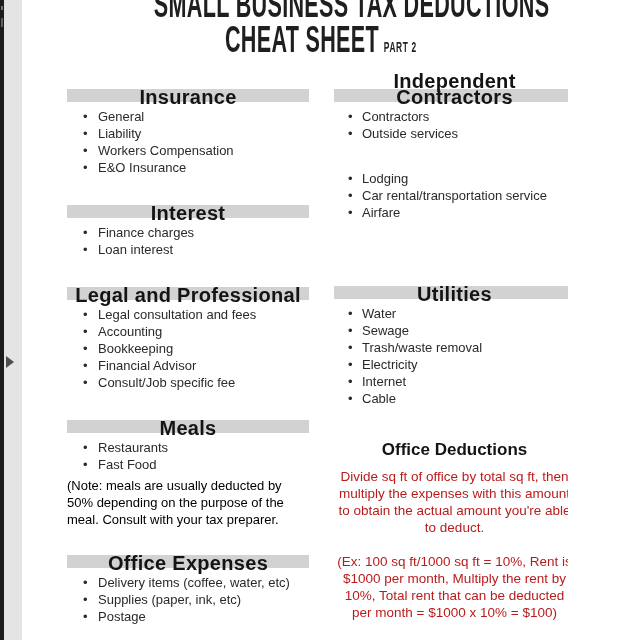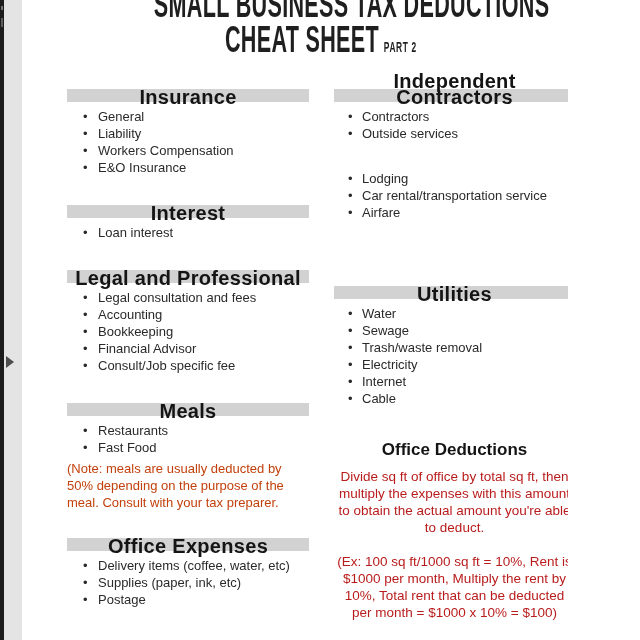--- a/index.html
+++ b/index.html
@@ -34,21 +34,21 @@
   .col-right{left:334px;width:241px;}
 
   .sec-bar{position:relative;height:13px;background:#d2d2d2;}
   .sec-title{position:absolute;left:0;right:0;bottom:-3px;text-align:center;
              font-weight:700;font-size:20px;line-height:16px;letter-spacing:.3px;color:#141414;}
   .sec-list{margin:6px 0 0;padding:0;list-style:none;}
   .sec-list li{position:relative;padding-left:31px;font-size:13px;line-height:17px;color:#2a2a2a;}
   .sec-list li::before{content:"•";position:absolute;left:16px;color:#2a2a2a;}
   .col-right .sec-list li{padding-left:28px;}
   .col-right .sec-list li::before{left:14px;}
-  .sec-note{margin:4px 0 0;font-size:13px;line-height:17px;color:#c2410c;}
+  .sec-note{margin:4px 0 0;font-size:13px;line-height:17px;color:#000000;}
 
   .col-left .sec + .sec{margin-top:29px;}
   .col-left .sec:nth-child(5){margin-top:27px;}
   .col-right .sec + .sec{margin-top:28px;}
   .col-right .sec:nth-child(3){margin-top:65px;}
   .col-right .sec:nth-child(4){margin-top:33px;}
 
   .plain-title{margin:0;font-size:17px;font-weight:700;text-align:center;color:#141414;line-height:20px;}
   .plain-paras p{margin:8px 0 17px;font-size:13.5px;line-height:17px;text-align:center;color:#b91c1c;}
   .plain-paras p:last-child{margin-bottom:0;}
@@ -90,20 +90,21 @@
           <li>E&amp;O Insurance</li>
         </ul>
 
   </section>
 
   <section class="sec">
     <div class="sec-bar">
       <span class="sec-title">Interest</span>
     </div>
     <ul class="sec-list">
+          <li>Finance charges</li>
           <li>Loan interest</li>
         </ul>
 
   </section>
 
   <section class="sec">
     <div class="sec-bar">
       <span class="sec-title">Legal and Professional</span>
     </div>
     <ul class="sec-list">

